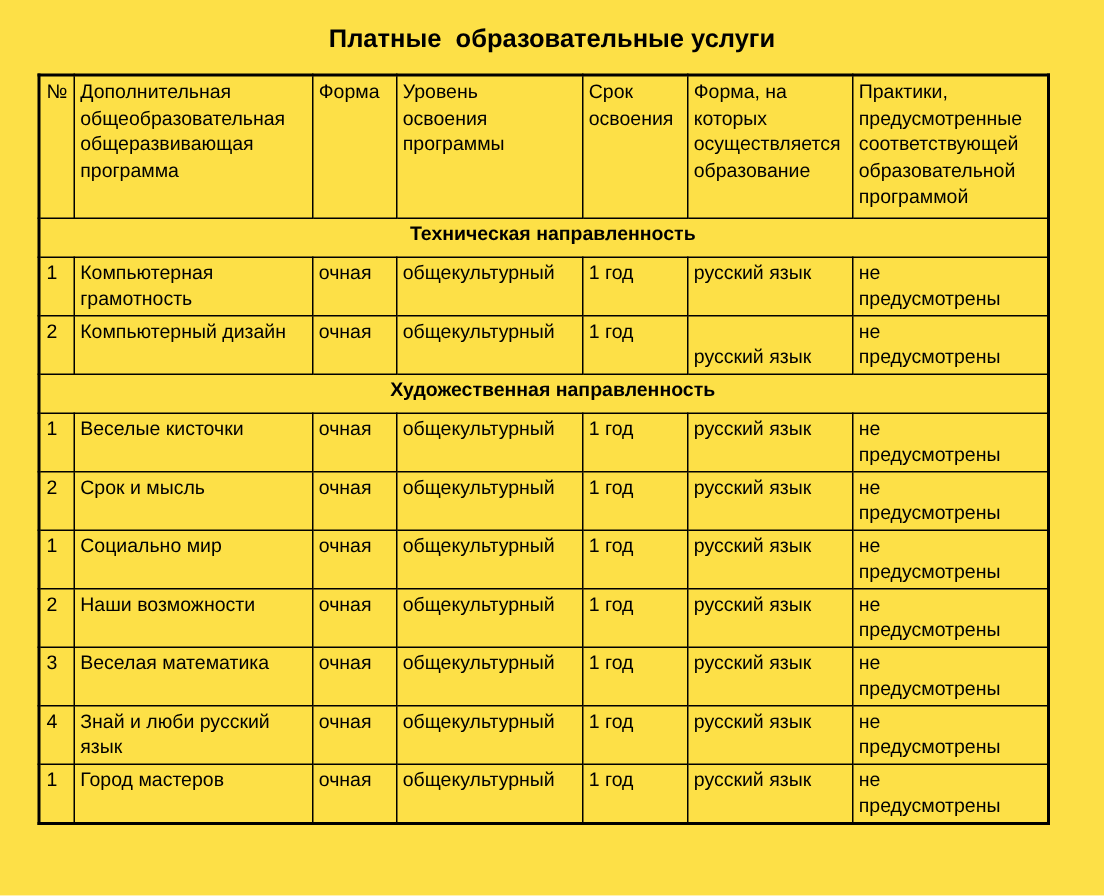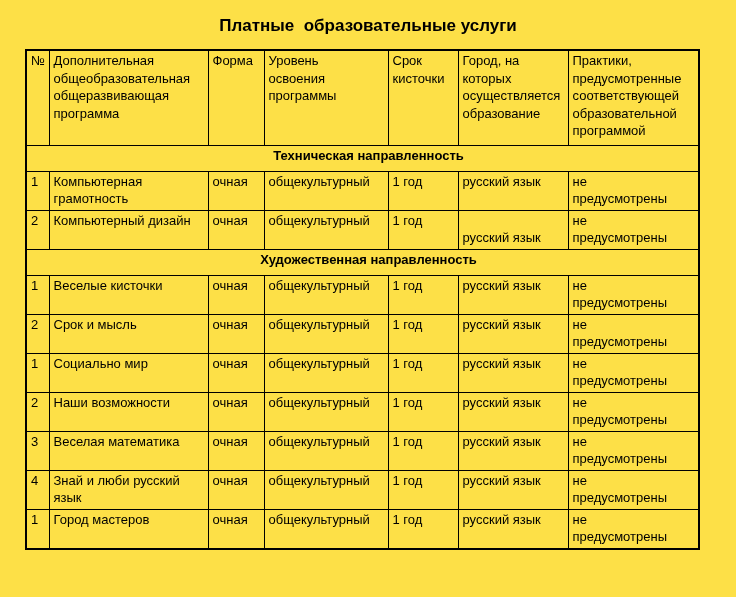--- a/index.html
+++ b/index.html
@@ -72,22 +72,22 @@
         <th>№</th>
         <th>Дополнительная
 общеобразовательная
 общеразвивающая
 программа</th>
         <th>Форма</th>
         <th>Уровень
 освоения
 программы</th>
         <th>Срок
-кисточки</th>
-        <th>Город, на
+освоения</th>
+        <th>Форма, на
 которых
 осуществляется
 образование</th>
         <th>Практики,
 предусмотренные
 соответствующей
 образовательной
 программой</th>
       </tr>
     </thead>

